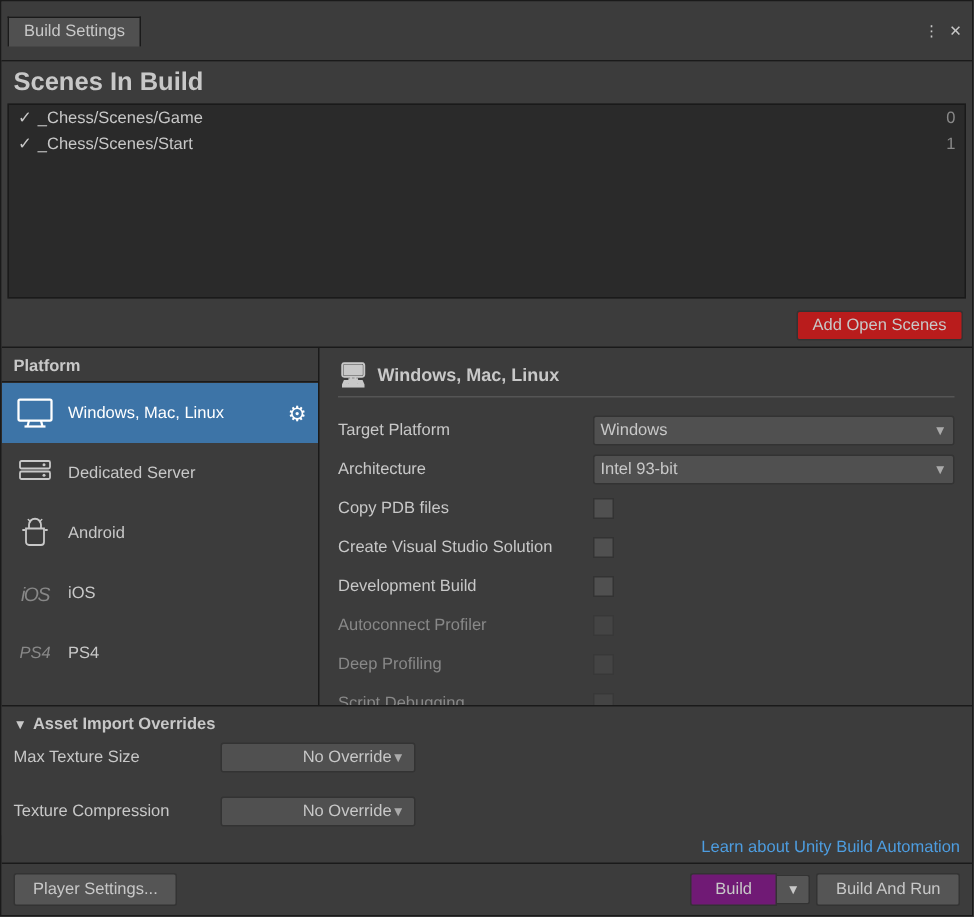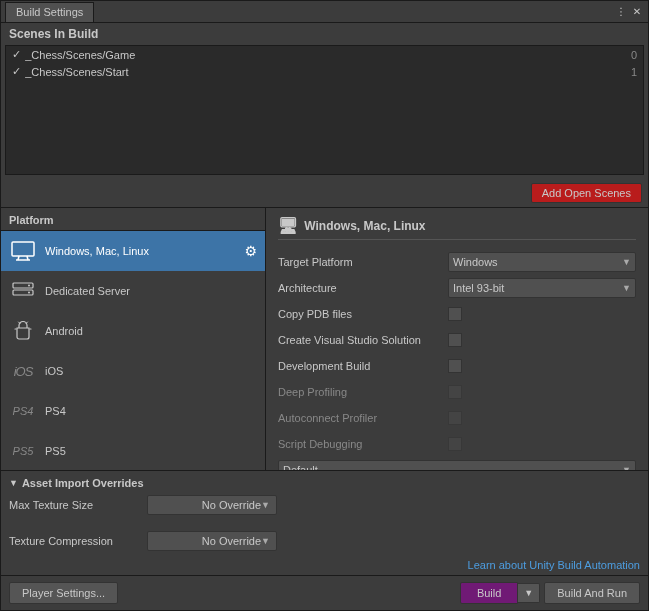--- a/index.html
+++ b/index.html
@@ -17,21 +17,21 @@
       width: 649px;
       height: 611px;
       background: #3c3c3c;
       border: 1px solid #1a1a1a;
       display: flex;
       flex-direction: column;
     }
 
     .title-bar {
       background: #3c3c3c;
-      height: 22px;
+      height: 40px;
       display: flex;
       align-items: center;
       border-bottom: 1px solid #1a1a1a;
       padding: 0 4px;
       flex-shrink: 0;
     }
 
     .title-tab {
       background: #505050;
       border: 1px solid #1a1a1a;
@@ -73,21 +73,21 @@
 
     
     .scenes-section {
       background: #3c3c3c;
       border-bottom: 1px solid #1a1a1a;
       flex-shrink: 0;
     }
 
     .scenes-header {
       padding: 4px 8px;
-      font-size: 12px;
+      font-size: 17px;
       font-weight: bold;
       color: #c8c8c8;
     }
 
     .scenes-list {
       background: #2a2a2a;
       min-height: 130px;
       border: 1px solid #1a1a1a;
       margin: 0 4px 4px 4px;
     }
@@ -133,21 +133,21 @@
 
     
     .main-panel {
       display: flex;
       flex: 1;
       overflow: hidden;
     }
 
     
     .platform-panel {
-      width: 265px;
+      width: 212px;
       flex-shrink: 0;
       border-right: 1px solid #1a1a1a;
       display: flex;
       flex-direction: column;
       overflow: hidden;
     }
 
     .platform-header {
       padding: 6px 8px 4px 8px;
       font-size: 11px;
@@ -567,26 +567,26 @@
           <span class="settings-label">Create Visual Studio Solution</span>
           <div class="settings-checkbox"></div>
         </div>
 
         <div class="settings-row">
           <span class="settings-label">Development Build</span>
           <div class="settings-checkbox"></div>
         </div>
 
         <div class="settings-row">
+          <span class="settings-label disabled">Autoconnect Profiler</span>
+          <div class="settings-checkbox" style="opacity:0.4;"></div>
+        </div>
+
+        <div class="settings-row">
           <span class="settings-label disabled">Deep Profiling</span>
-          <div class="settings-checkbox" style="opacity:0.4;"></div>
-        </div>
-
-        <div class="settings-row">
-          <span class="settings-label disabled">Autoconnect Profiler</span>
           <div class="settings-checkbox" style="opacity:0.4;"></div>
         </div>
 
         <div class="settings-row">
           <span class="settings-label disabled">Script Debugging</span>
           <div class="settings-checkbox" style="opacity:0.4;"></div>
         </div>
 
         <div class="settings-row">
           <div class="settings-dropdown">

